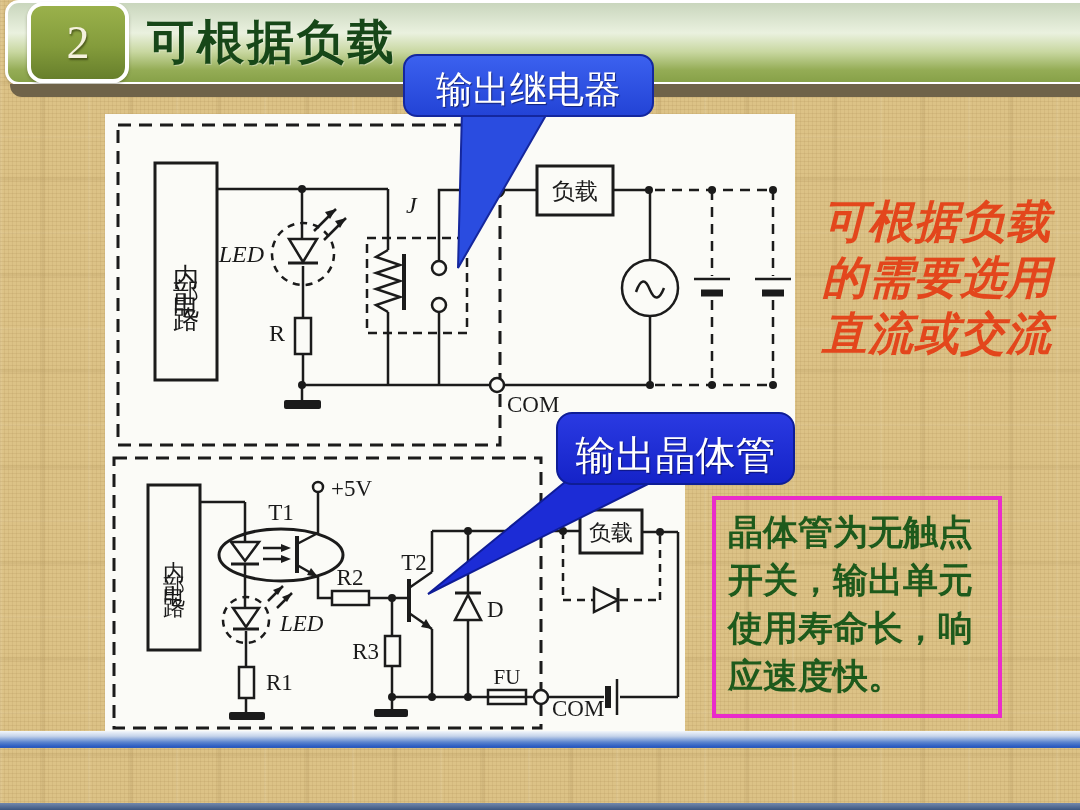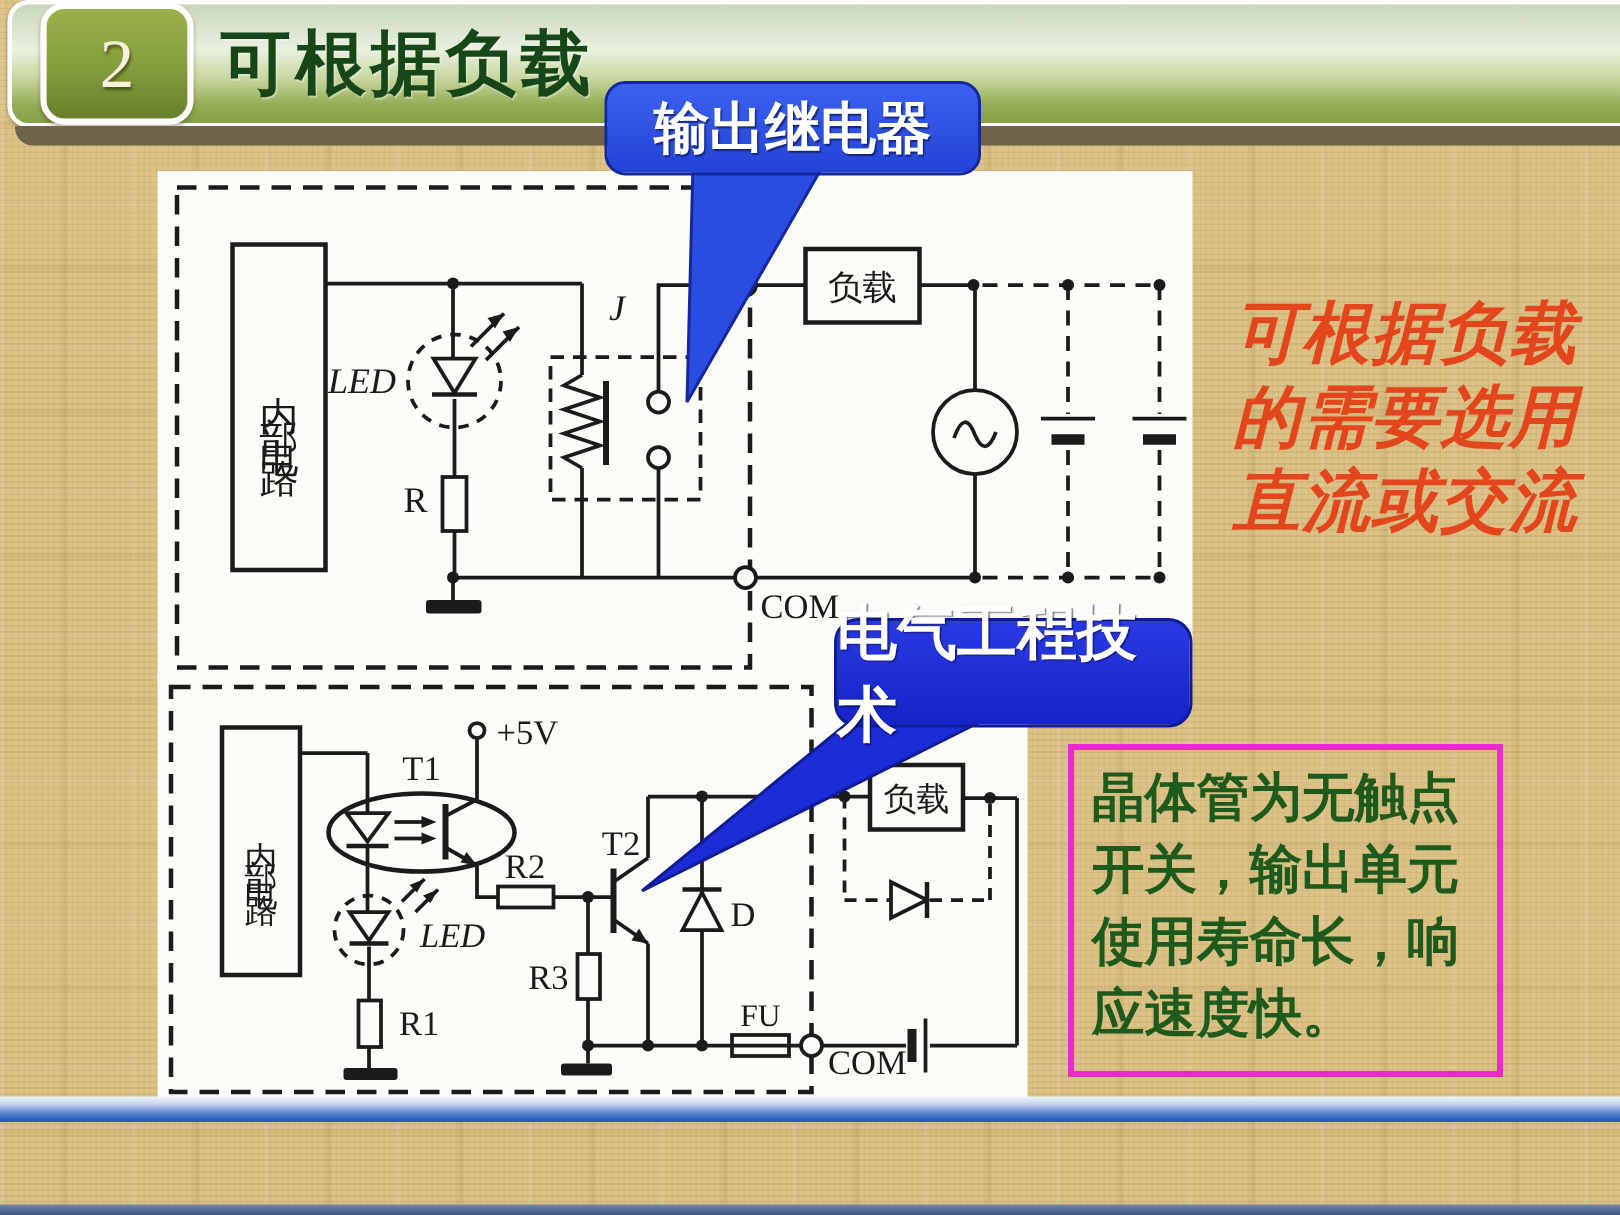--- a/index.html
+++ b/index.html
@@ -35,22 +35,22 @@
     position:absolute;left:147px;top:11px;
     font-size:47px;font-weight:bold;color:#174718;letter-spacing:3px;
     text-shadow:1px 1px 0 rgba(255,255,255,.35);
   }
   .under-stripe{
     position:absolute;left:10px;top:84px;right:0;height:13px;
     background:#6f6349;border-radius:0 0 0 12px;
   }
   
   .callout{
-    position:absolute;display:flex;align-items:center;justify-content:center;
-    color:#ffffff;font-weight:bold;border-radius:14px;
+    position:absolute;display:flex;align-items:flex-end;justify-content:center;
+    color:#ffffff;font-weight:normal;border-radius:14px;
     text-shadow:1px 1px 1px rgba(0,0,40,.55);
   }
   .callout-relay{
     left:403px;top:54px;width:247px;height:59px;font-size:37px;
     background:linear-gradient(#3b61ef,#2343d6);
     border:2px solid #14279e;
   }
   .callout-transistor{
     left:556px;top:412px;width:235px;height:69px;font-size:40px;
     background:linear-gradient(#2a3ae2,#1523c8);
@@ -313,21 +313,21 @@
     <span>内部电路</span>
   </div>
   <div class="v-label v-label-2">
     <span>内部电路</span>
   </div>
 
   <div class="callout callout-relay">
     <span>输出继电器</span>
   </div>
   <div class="callout callout-transistor">
-    <span>电气工程技术</span>
+    <span>输出晶体管</span>
   </div>
 
   <div class="note-red">可根据负载
 的需要选用
 直流或交流</div>
   <div class="note-pink">晶体管为无触点开关，输出单元使用寿命长，响应速度快。</div>
 
   <div class="bar-blue"></div>
   <div class="bottom-strip"></div>
 

